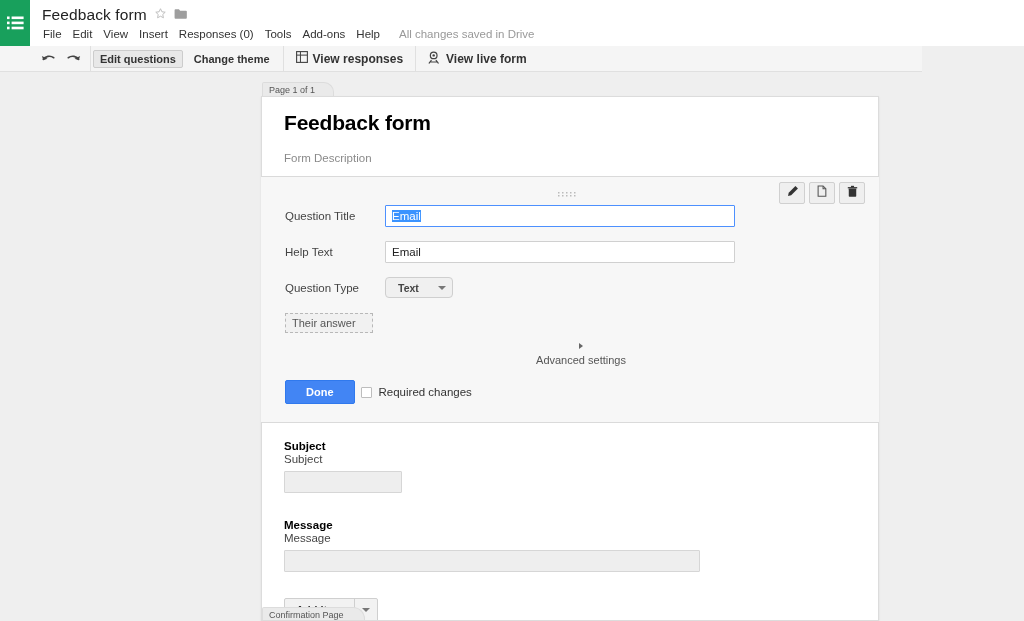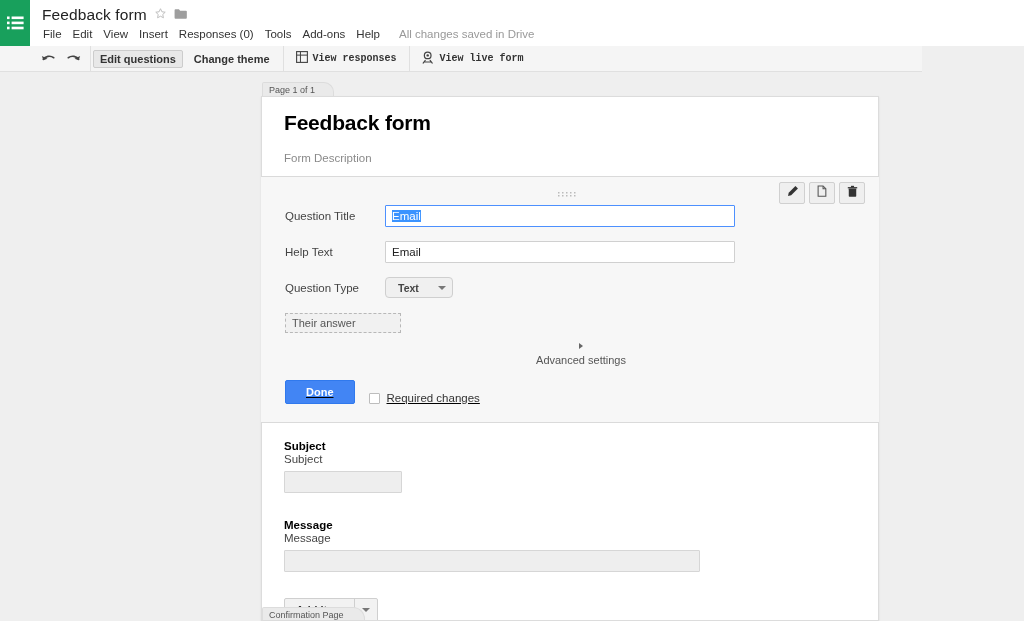--- a/index.html
+++ b/index.html
@@ -84,22 +84,22 @@
     border: 1px solid #ccc;
     border-radius: 2px;
     padding: 2px 6px;
   }
   .tb-sep {
     width: 1px; height: 26px; background: #e0e0e0;
     margin: 0 4px;
   }
   .tb-btn-ico {
     display: flex; align-items: center; gap: 5px;
-    font-size: 10px; font-weight: bold; color: #333;
-    padding: 3px 8px; cursor: pointer; white-space: nowrap; font-family: Liberation Mono, monospace;
+    font-size: 12px; font-weight: bold; color: #333;
+    padding: 3px 8px; cursor: pointer; white-space: nowrap;
   }
 
   
   .canvas {
     position: absolute; top: 73px; left: 0;
     width: 1024px; height: 548px;
     background: #efefef;
   }
 
   
@@ -205,21 +205,21 @@
     border-radius: 4px;
     padding: 0 6px 0 12px;
     font-size: 10.5px; font-weight: bold; color: #444;
     cursor: pointer; gap: 19px;
     min-width: 54px;
     justify-content: space-between;
   }
 
   .their-answer {
     margin: 15px 0 0 24px;
-    width: 116px; height: 20px;
+    width: 88px; height: 20px;
     border: 1px dashed #b8b8b8;
     background: #f1f1f1;
     font-size: 11px; color: #555;
     display: flex; align-items: center;
     padding-left: 6px;
   }
   .adv-settings {
     margin: 10px 0 0 22px;
     font-size: 11px; color: #555;
     display: flex; align-items: center; gap: 5px;
@@ -227,24 +227,23 @@
     flex-direction: column;
   }
   .adv-caret {
     display: inline-block;
     width: 0; height: 0;
     border-left: 4px solid #666;
     border-top: 3.5px solid transparent;
     border-bottom: 3.5px solid transparent;
   }
   .q-footer {
-    display: flex; align-items: flex-end;
+    display: flex; align-items: center;
     margin: 14px 0 0 24px;
-    gap: 14px;
-    text-decoration: underline;
+    gap: 6px;
   }
   .done-btn {
     background: #4285f4;
     color: #fff;
     font-size: 11px; font-weight: bold;
     padding: 5px 20px;
     border: 1px solid #3079ed;
     border-radius: 2px;
     cursor: pointer;
   }

